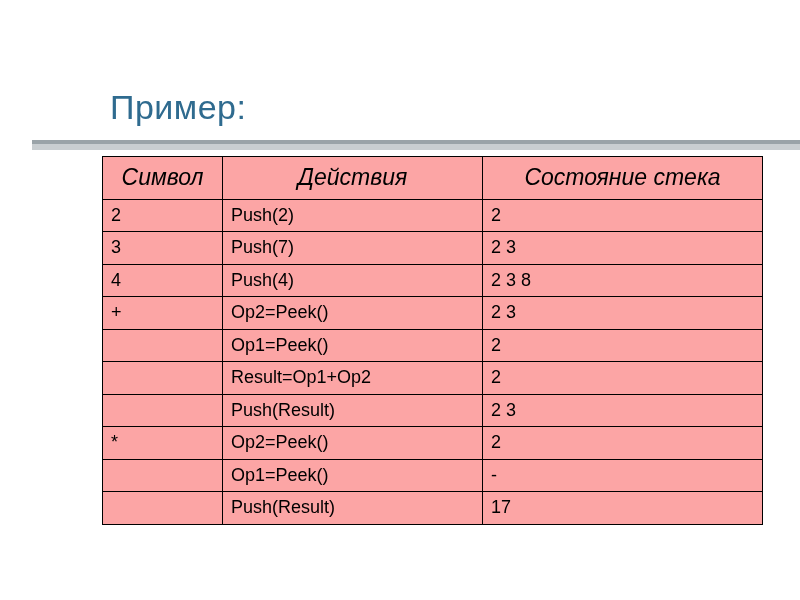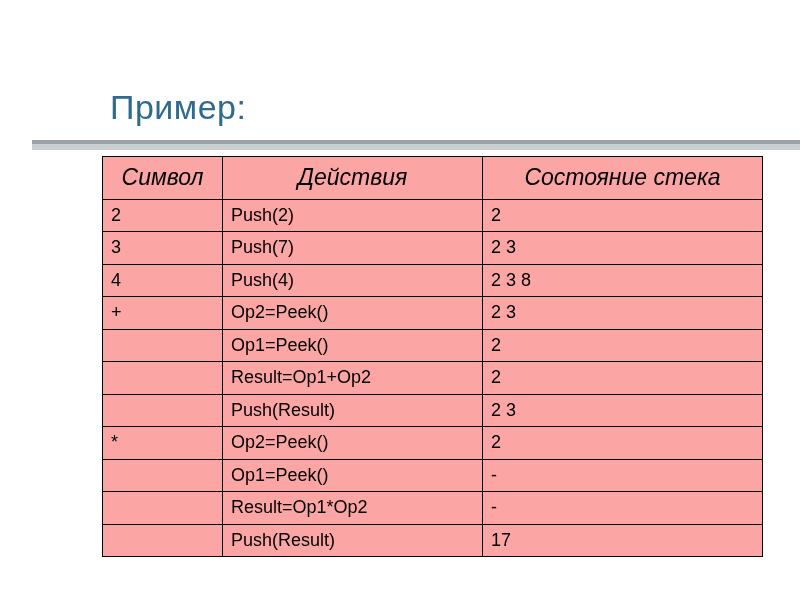--- a/index.html
+++ b/index.html
@@ -169,25 +169,20 @@
             <td>Op2=Peek()</td>
             <td>2</td>
           </tr>
           <tr>
             <td></td>
             <td>Op1=Peek()</td>
             <td>-</td>
           </tr>
           <tr>
             <td></td>
-            <td>Result=Op1*Op2</td>
-            <td>-</td>
-          </tr>
-          <tr>
-            <td></td>
             <td>Push(Result)</td>
             <td>17</td>
           </tr>
         </tbody>
     </table>
   </div>
 
   <div class="corner"></div>
 </div>
 

